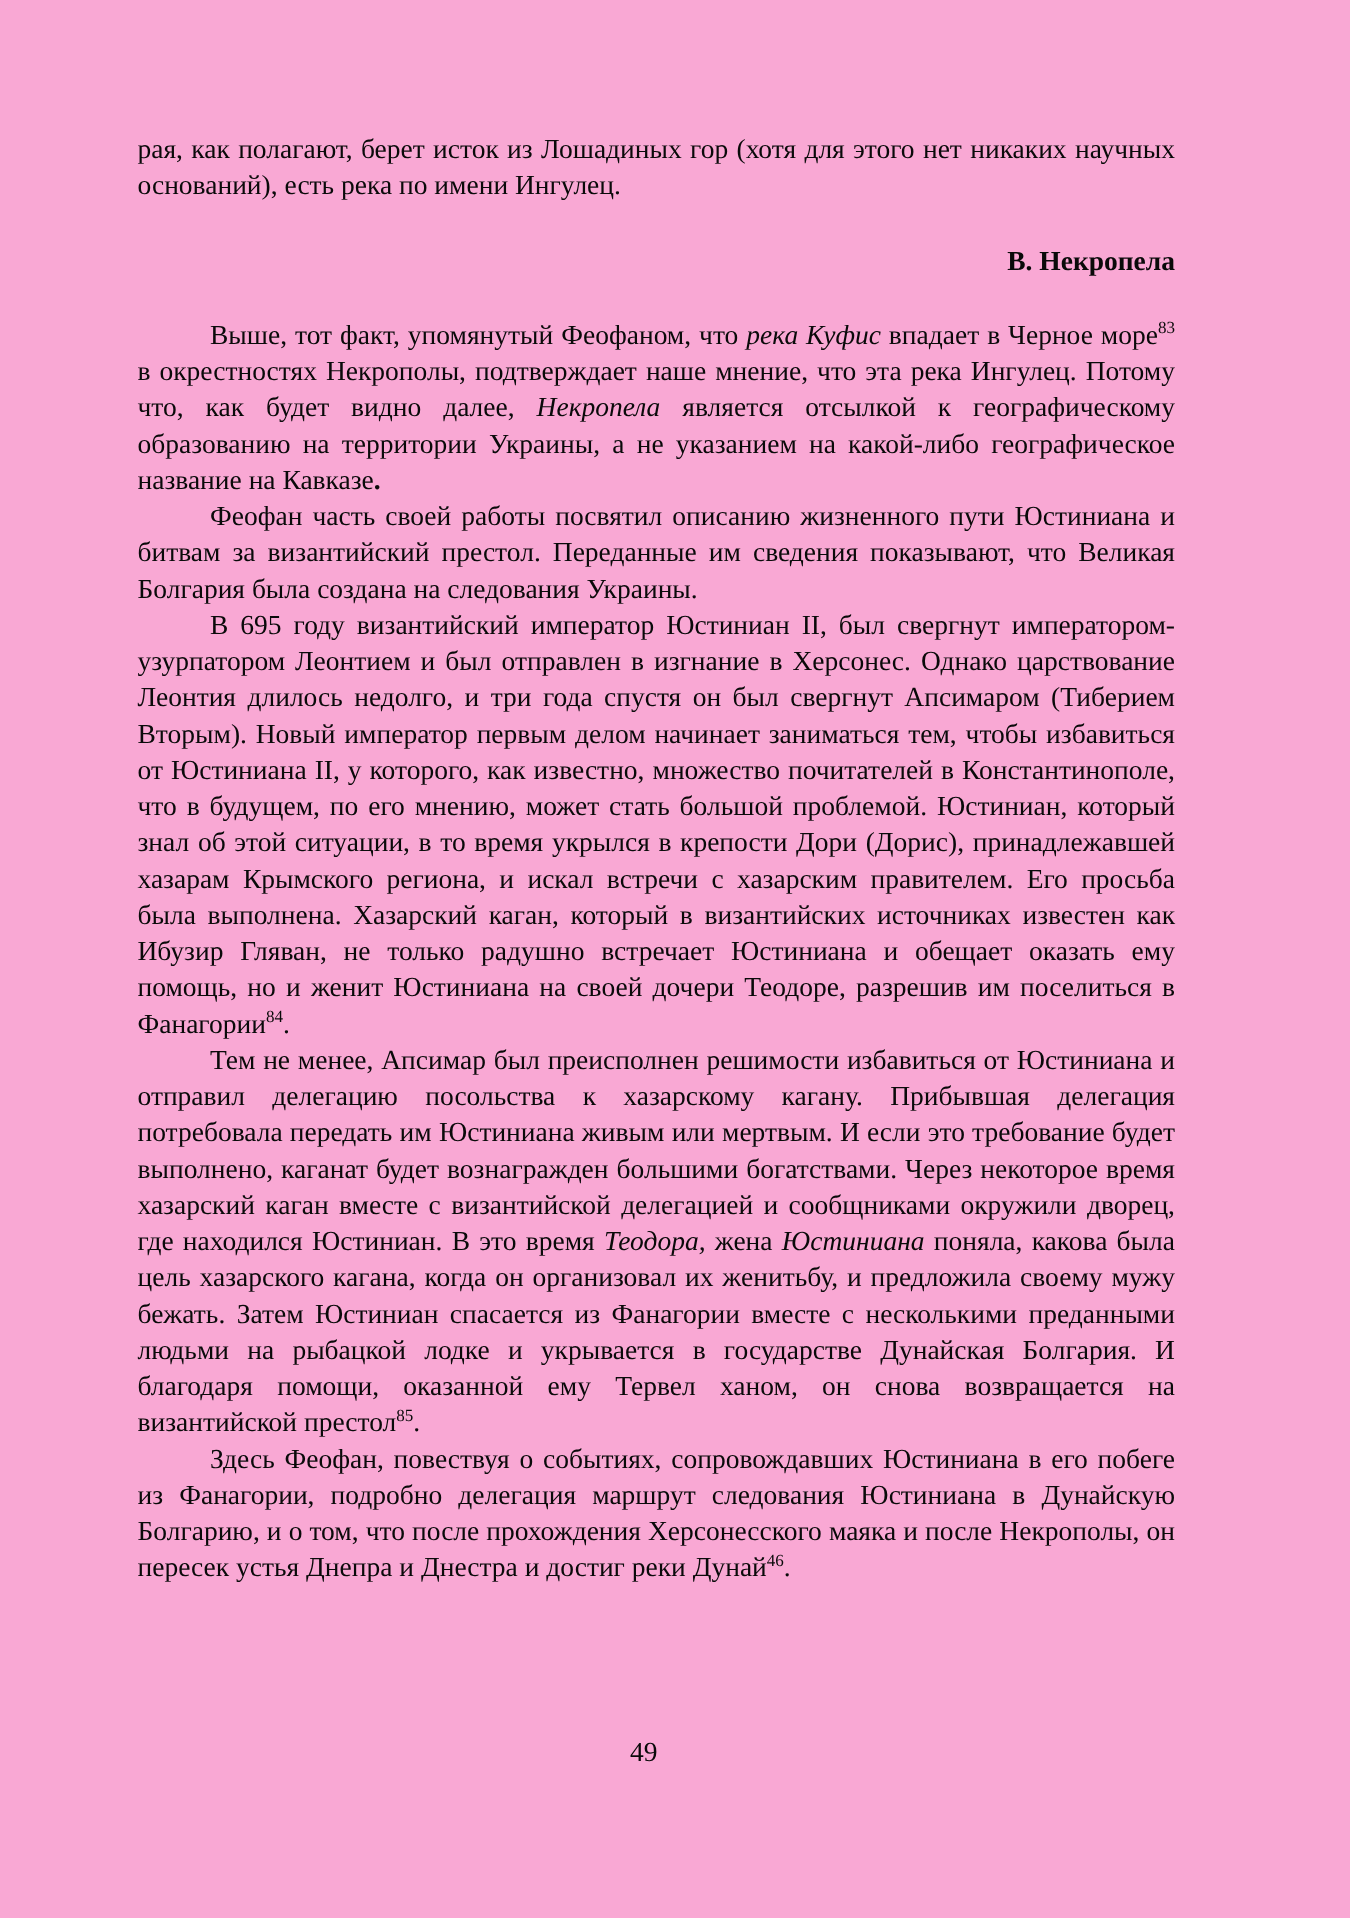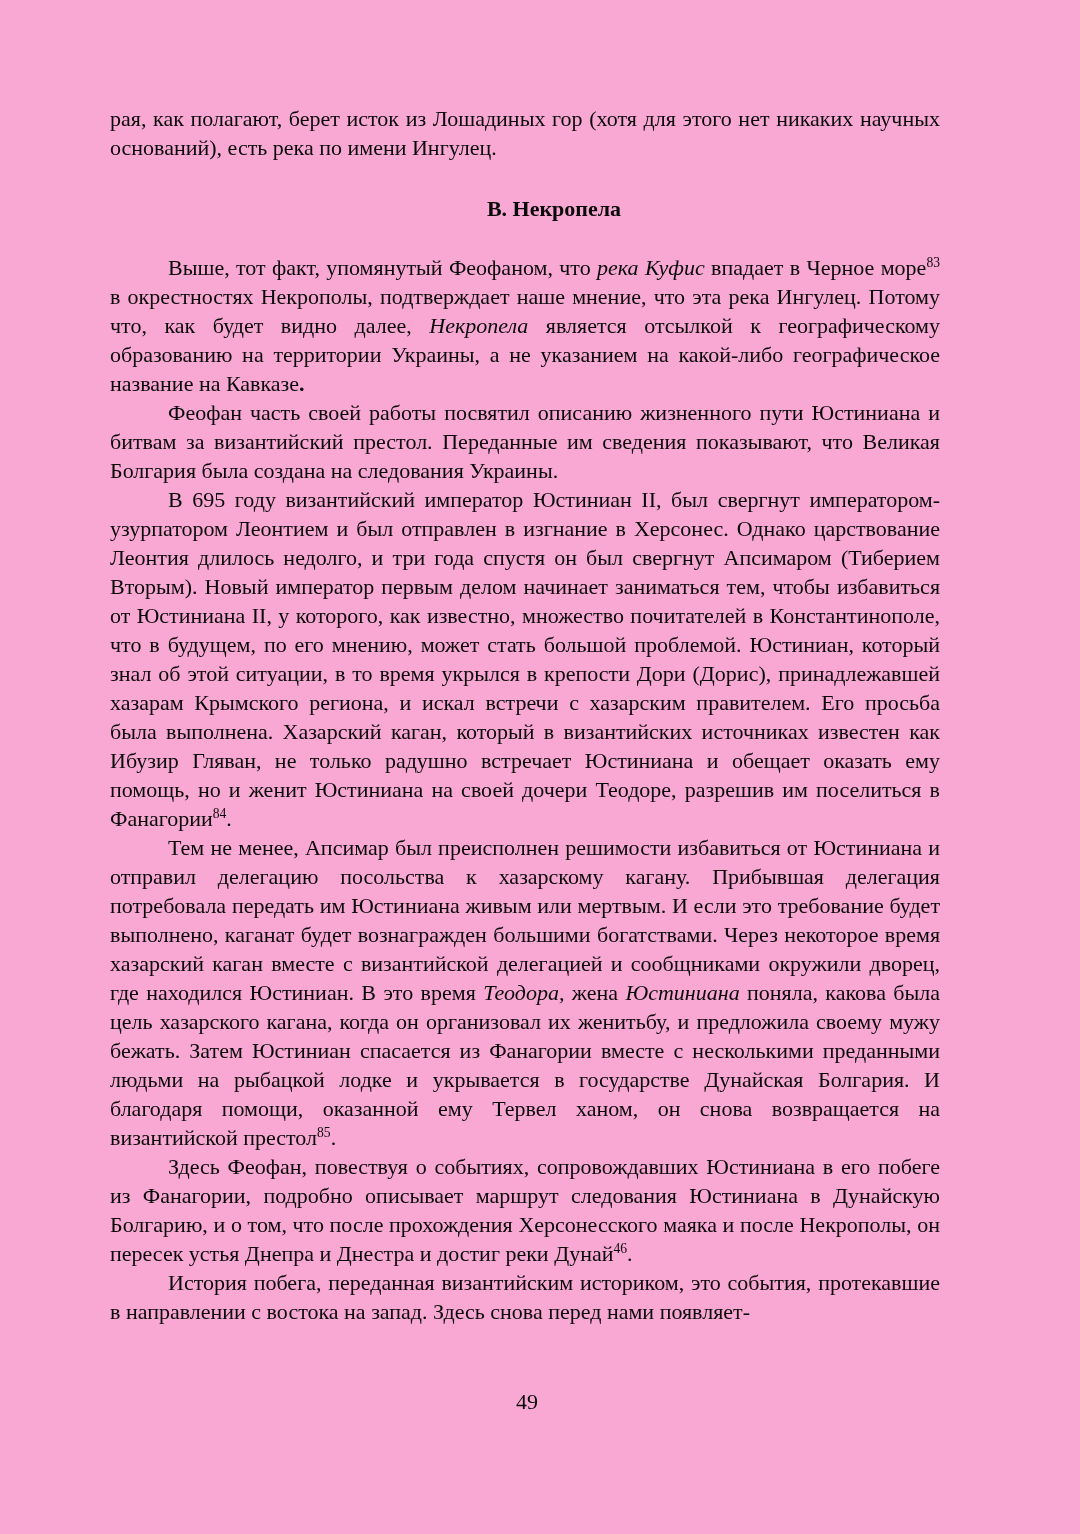--- a/index.html
+++ b/index.html
@@ -25,46 +25,45 @@
     text-indent: 58px;
   }
   p.noindent {
     text-indent: 0;
   }
   .heading {
     font-weight: bold;
     font-size: 22px;
     margin: 32px 0 30px 0;
     text-indent: 58px;
-    text-align: center;
+    text-align: right;
   }
   sup {
     font-size: 0.62em;
     line-height: 0;
     vertical-align: super;
   }
   .pagenum {
     position: absolute;
     bottom: 118px;
-    left: 112px;
+    left: 100px;
     width: 830px;
     text-align: center;
   }
 </style>
 </head>
 <body>
 
 <div class="page">
 
   <p class="body-par noindent"><span>рая, как полагают, берет исток из Лошадиных гор (хотя для этого нет никаких научных оснований), есть река по имени Ингулец.</span></p>
 
   <h3 class="heading">В. Некропела</h3>
 
   <p class="body-par"><span>Выше, тот факт, упомянутый Феофаном, что </span><i>река Куфис</i><span> впадает в Черное море</span><sup>83</sup><span> в окрестностях Некрополы, подтверждает наше мнение, что эта река Ингулец. Потому что, как будет видно далее, </span><i>Некропела</i><span> является отсылкой к географическому образованию на территории Украины, а не указанием на какой-либо географическое название на Кавказе</span><b>.</b></p>
   <p class="body-par"><span>Феофан часть своей работы посвятил описанию жизненного пути Юстиниана и битвам за византийский престол. Переданные им сведения показывают, что Великая Болгария была создана на следования Украины.</span></p>
   <p class="body-par"><span>В 695 году византийский император Юстиниан II, был свергнут императором-узурпатором Леонтием и был отправлен в изгнание в Херсонес. Однако царствование Леонтия длилось недолго, и три года спустя он был свергнут Апсимаром (Тиберием Вторым). Новый император первым делом начинает заниматься тем, чтобы избавиться от Юстиниана II, у которого, как известно, множество почитателей в Константинополе, что в будущем, по его мнению, может стать большой проблемой. Юстиниан, который знал об этой ситуации, в то время укрылся в крепости Дори (Дорис), принадлежавшей хазарам Крымского региона, и искал встречи с хазарским правителем. Его просьба была выполнена. Хазарский каган, который в византийских источниках известен как Ибузир Гляван, не только радушно встречает Юстиниана и обещает оказать ему помощь, но и женит Юстиниана на своей дочери Теодоре, разрешив им поселиться в Фанагории</span><sup>84</sup><span>.</span></p>
   <p class="body-par"><span>Тем не менее, Апсимар был преисполнен решимости избавиться от Юстиниана и отправил делегацию посольства к хазарскому кагану. Прибывшая делегация потребовала передать им Юстиниана живым или мертвым. И если это требование будет выполнено, каганат будет вознагражден большими богатствами. Через некоторое время хазарский каган вместе с византийской делегацией и сообщниками окружили дворец, где находился Юстиниан. В это время </span><i>Теодора,</i><span> жена </span><i>Юстиниана</i><span> поняла, какова была цель хазарского кагана, когда он организовал их женитьбу, и предложила своему мужу бежать. Затем Юстиниан спасается из Фанагории вместе с несколькими преданными людьми на рыбацкой лодке и укрывается в государстве Дунайская Болгария. И благодаря помощи, оказанной ему Тервел ханом, он снова возвращается на византийской престол</span><sup>85</sup><span>.</span></p>
-  <p class="body-par"><span>Здесь Феофан, повествуя о событиях, сопровождавших Юстиниана в его побеге из Фанагории, подробно описывает маршрут следования Юстиниана в Дунайскую Болгарию, и о том, что после прохождения Херсонесского маяка и после Некрополы, он пересек устья Днепра и Днестра и достиг реки Дунай</span><sup>46</sup><span>.</span></p>
-  <p class="body-par"><span>История побега, переданная византийским историком, это события, протекавшие в направлении с востока на запад. Здесь снова перед нами появляет-</span></p>
+  <p class="body-par"><span>Здесь Феофан, повествуя о событиях, сопровождавших Юстиниана в его побеге из Фанагории, подробно делегация маршрут следования Юстиниана в Дунайскую Болгарию, и о том, что после прохождения Херсонесского маяка и после Некрополы, он пересек устья Днепра и Днестра и достиг реки Дунай</span><sup>46</sup><span>.</span></p>
 
   <div class="pagenum">49</div>
 
 </div>
 
 </body></html>

